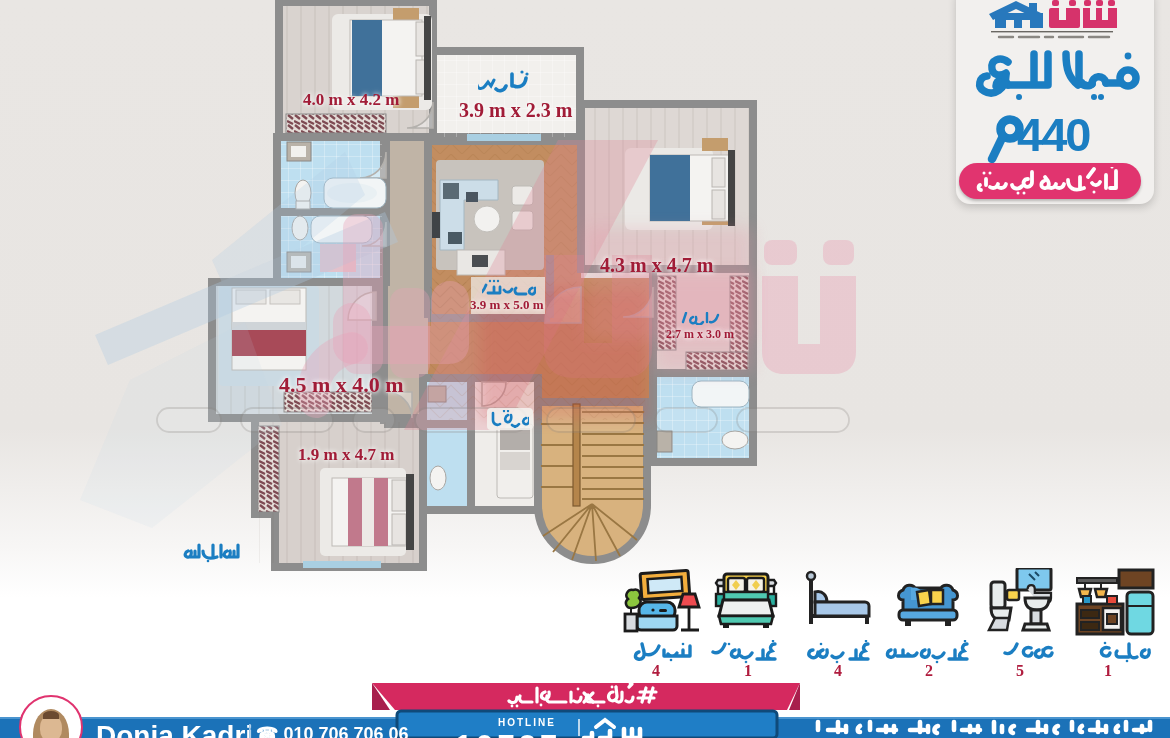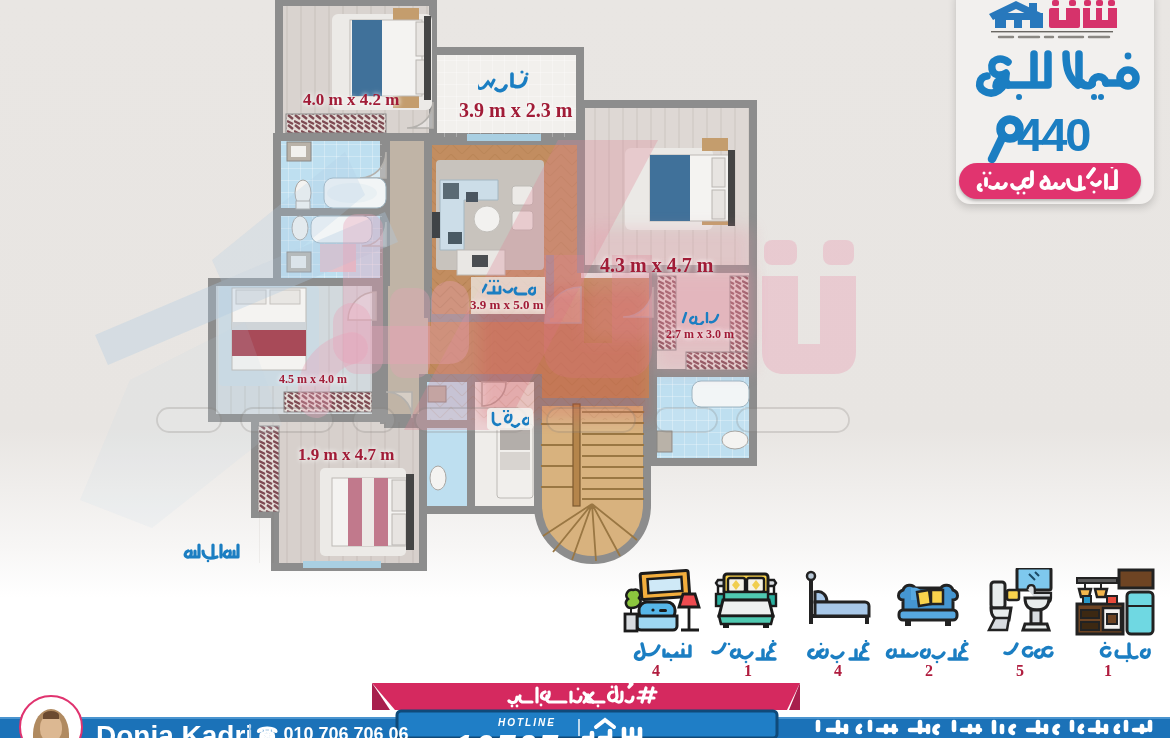--- a/index.html
+++ b/index.html
@@ -299,21 +299,21 @@
 <svg class="abs" style="left:183px;top:543px" width="58" height="20" viewBox="0 0 58 20">
   <g fill="none" stroke="#1b7ec2" stroke-width="3.2" stroke-linecap="round">
     <path d="M55,2 V14 M51,8 V14 M47,14 H55 M44,8 c-3,1 -4,5 -1,6 c3,1 5,-2 4,-6 M38,2 V14 M34,14 c-9,3 -14,0 -14,-6 M30,2 V14 M16,2 V14 M12,8 V14 M8,14 H16 M5,8 c-3,1 -4,5 -1,6 c3,1 5,-2 4,-6"></path>
   </g>
   <circle cx="25" cy="18" r="1.3" fill="#1b7ec2"></circle>
 </svg>
 
 <div class="abs dim" style="left:303px;top:90px;font-size:17px;">4.0 m x 4.2 m</div>
 <div class="abs dim" style="left:459px;top:99px;font-size:20px;">3.9 m x 2.3 m</div>
 <div class="abs dim" style="left:600px;top:254px;font-size:20px;">4.3 m x 4.7 m</div>
-<div class="abs dim" style="left:279px;top:372px;font-size:12px;">4.5 m x 4.0 m</div>
+<div class="abs dim" style="left:279px;top:372px;font-size:22px;">4.5 m x 4.0 m</div>
 <div class="abs dim" style="left:298px;top:445px;font-size:17px;">1.9 m x 4.7 m</div>
 <div class="abs dim" style="left:470px;top:297px;font-size:13px;text-align:center;">3.9 m x 5.0 m</div>
 <div class="abs dim" style="left:650px;top:327px;font-size:12px;margin-left:16px;">2.7 m x 3.0 m</div>
 
 <div class="abs" style="left:956px;top:-14px;width:198px;height:218px;background:#f2f0ee;border-radius:14px;box-shadow:0 3px 8px rgba(0,0,0,0.18);"></div>
 
 <svg class="abs" style="left:985px;top:0px" width="135" height="42" viewBox="0 0 135 42">
 
   <g fill="#2878bc">
     <path d="M4,14 L31,1 L58,14 L54,20 L31,9 L8,20 Z"></path>
@@ -498,21 +498,21 @@
   </g>
 </svg>
 
 <div class="abs dim" style="left:652px;top:662px;font-size:16px;color:#b01c3e;">4</div>
 <div class="abs dim" style="left:744px;top:662px;font-size:16px;color:#b01c3e;">1</div>
 <div class="abs dim" style="left:834px;top:662px;font-size:16px;color:#b01c3e;">4</div>
 <div class="abs dim" style="left:925px;top:662px;font-size:16px;color:#b01c3e;">2</div>
 <div class="abs dim" style="left:1016px;top:662px;font-size:16px;color:#b01c3e;">5</div>
 <div class="abs dim" style="left:1104px;top:662px;font-size:16px;color:#b01c3e;">1</div>
 
-<div class="abs" style="left:0;top:683px;width:1170px;height:55px;font-style:italic;">
+<div class="abs" style="left:0;top:683px;width:1170px;height:55px;">
   <svg width="1170" height="55">
     <path d="M372,0 L800,0 L787,27 L395,27 Z" fill="#d5295f"></path>
     <path d="M372,0 L390,27 L372,27 Z" fill="#a81f4d"></path>
     <path d="M800,0 L789,27 L800,27 Z" fill="#a81f4d"></path>
     <rect x="0" y="34" width="1170" height="21" fill="#1b72b8"></rect>
     <rect x="0" y="34" width="1170" height="2" fill="#4a94cf"></rect>
     <rect x="397" y="28" width="380" height="27" rx="4" fill="#1f7ec6" stroke="#0f4a7a" stroke-width="3"></rect>
 
     <g fill="none" stroke="#ffffff" stroke-width="3.2" stroke-linecap="round">
       <path d="M653,5 l-4,14 M646,5 l-4,14 M640,9 h16 M638,15 h16"></path>

